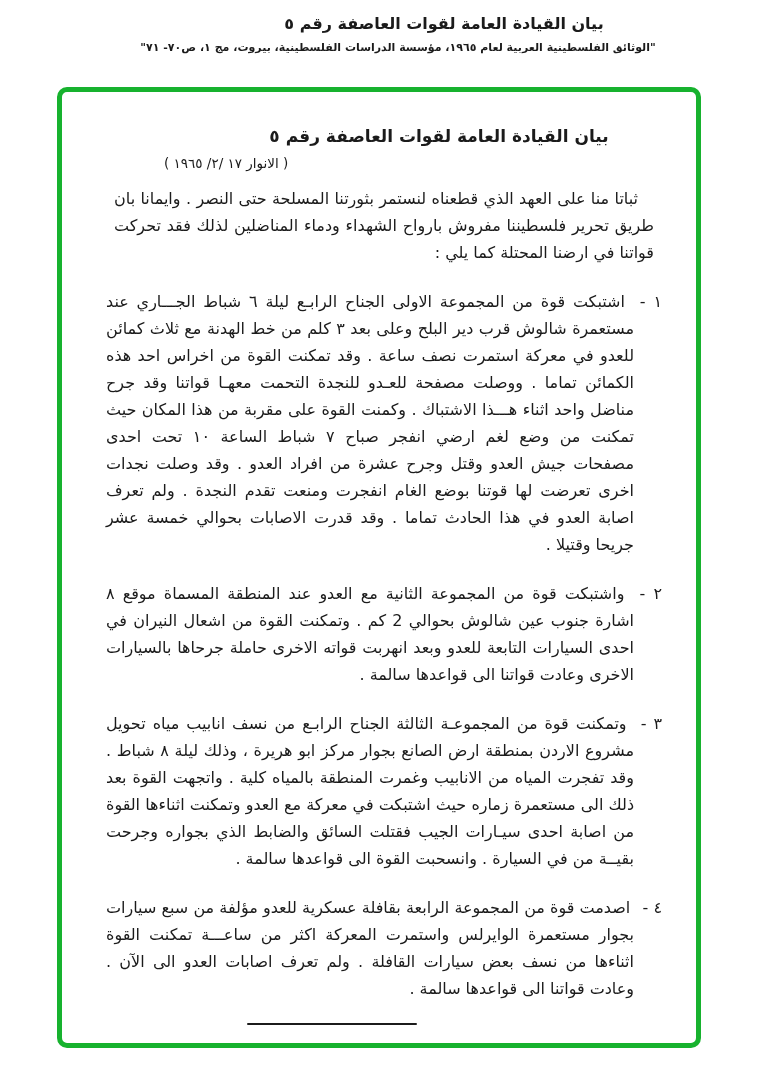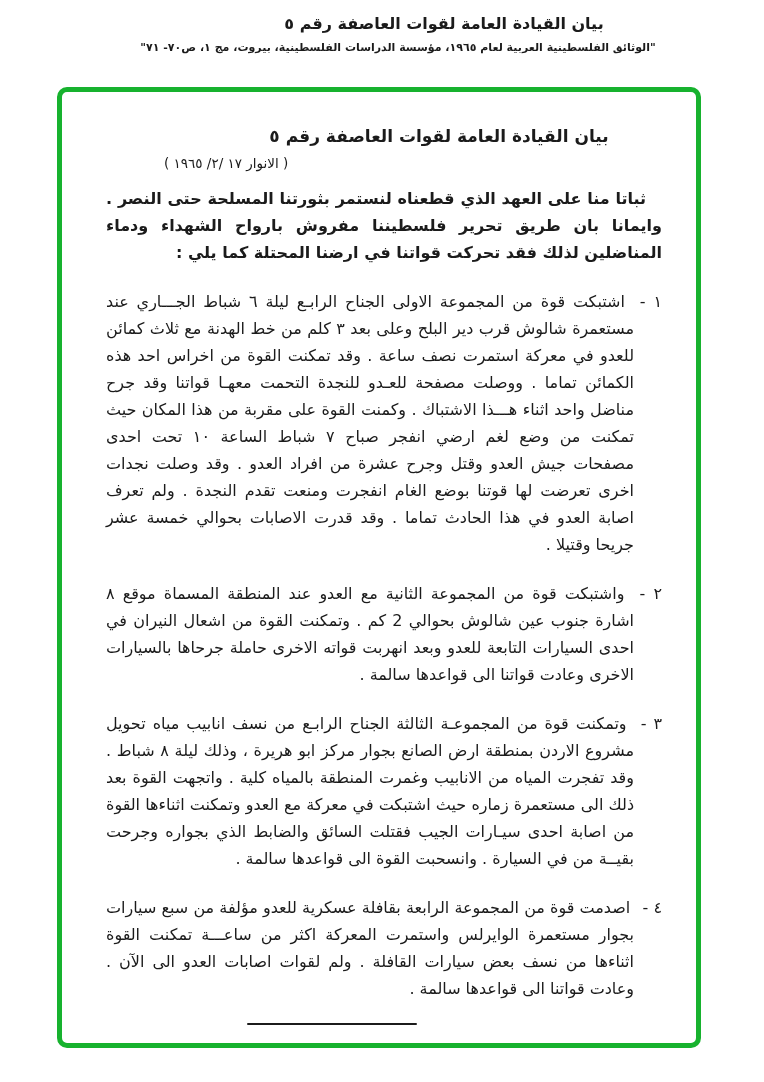--- a/index.html
+++ b/index.html
@@ -86,23 +86,22 @@
     font-size: 13.5px;
   }
 
   .doc-body {
     margin-top: 13px;
     font-size: 16px;
     line-height: 27px;
     text-align: justify;
   }
   .doc-intro {
-    margin: 0;
+    margin: 8px;
     text-indent: 16px;
-    font-weight: bold;
   }
   .doc-item {
     margin-top: 22px;
     padding-right: 28px;
     text-indent: -28px;
   }
   .item-marker {
     margin-left: 7px;
     white-space: nowrap;
   }
@@ -154,20 +153,20 @@
         <span class="item-text">واشتبكت قوة من المجموعة الثانية مع العدو عند المنطقة المسماة موقع ٨ اشارة جنوب عين شالوش بحوالي 2 كم . وتمكنت القوة من اشعال النيران في احدى السيارات التابعة للعدو وبعد انهربت قواته الاخرى حاملة جرحاها بالسيارات الاخرى وعادت قواتنا الى قواعدها سالمة .</span>
       </div>
 
       <div class="doc-item">
         <span class="item-marker">٣ -</span>
         <span class="item-text">وتمكنت قوة من المجموعـة الثالثة الجناح الرابـع من نسف انابيب مياه تحويل مشروع الاردن بمنطقة ارض الصانع بجوار مركز ابو هريرة ، وذلك ليلة ٨ شباط . وقد تفجرت المياه من الانابيب وغمرت المنطقة بالمياه كلية . واتجهت القوة بعد ذلك الى مستعمرة زماره حيث اشتبكت في معركة مع العدو وتمكنت اثناءها القوة من اصابة احدى سيـارات الجيب فقتلت السائق والضابط الذي بجواره وجرحت بقيــة من في السيارة . وانسحبت القوة الى قواعدها سالمة .</span>
       </div>
 
       <div class="doc-item">
         <span class="item-marker">٤ -</span>
-        <span class="item-text">اصدمت قوة من المجموعة الرابعة بقافلة عسكرية للعدو مؤلفة من سبع سيارات بجوار مستعمرة الوايرلس واستمرت المعركة اكثر من ساعـــة تمكنت القوة اثناءها من نسف بعض سيارات القافلة . ولم لقوات اصابات العدو الى الآن . وعادت قواتنا الى قواعدها سالمة .</span>
+        <span class="item-text">اصدمت قوة من المجموعة الرابعة بقافلة عسكرية للعدو مؤلفة من سبع سيارات بجوار مستعمرة الوايرلس واستمرت المعركة اكثر من ساعـــة تمكنت القوة اثناءها من نسف بعض سيارات القافلة . ولم تعرف اصابات العدو الى الآن . وعادت قواتنا الى قواعدها سالمة .</span>
       </div>
 
       <div class="doc-divider"></div>
 
     </div>
   </div>
 </div>
 
 </body></html>

